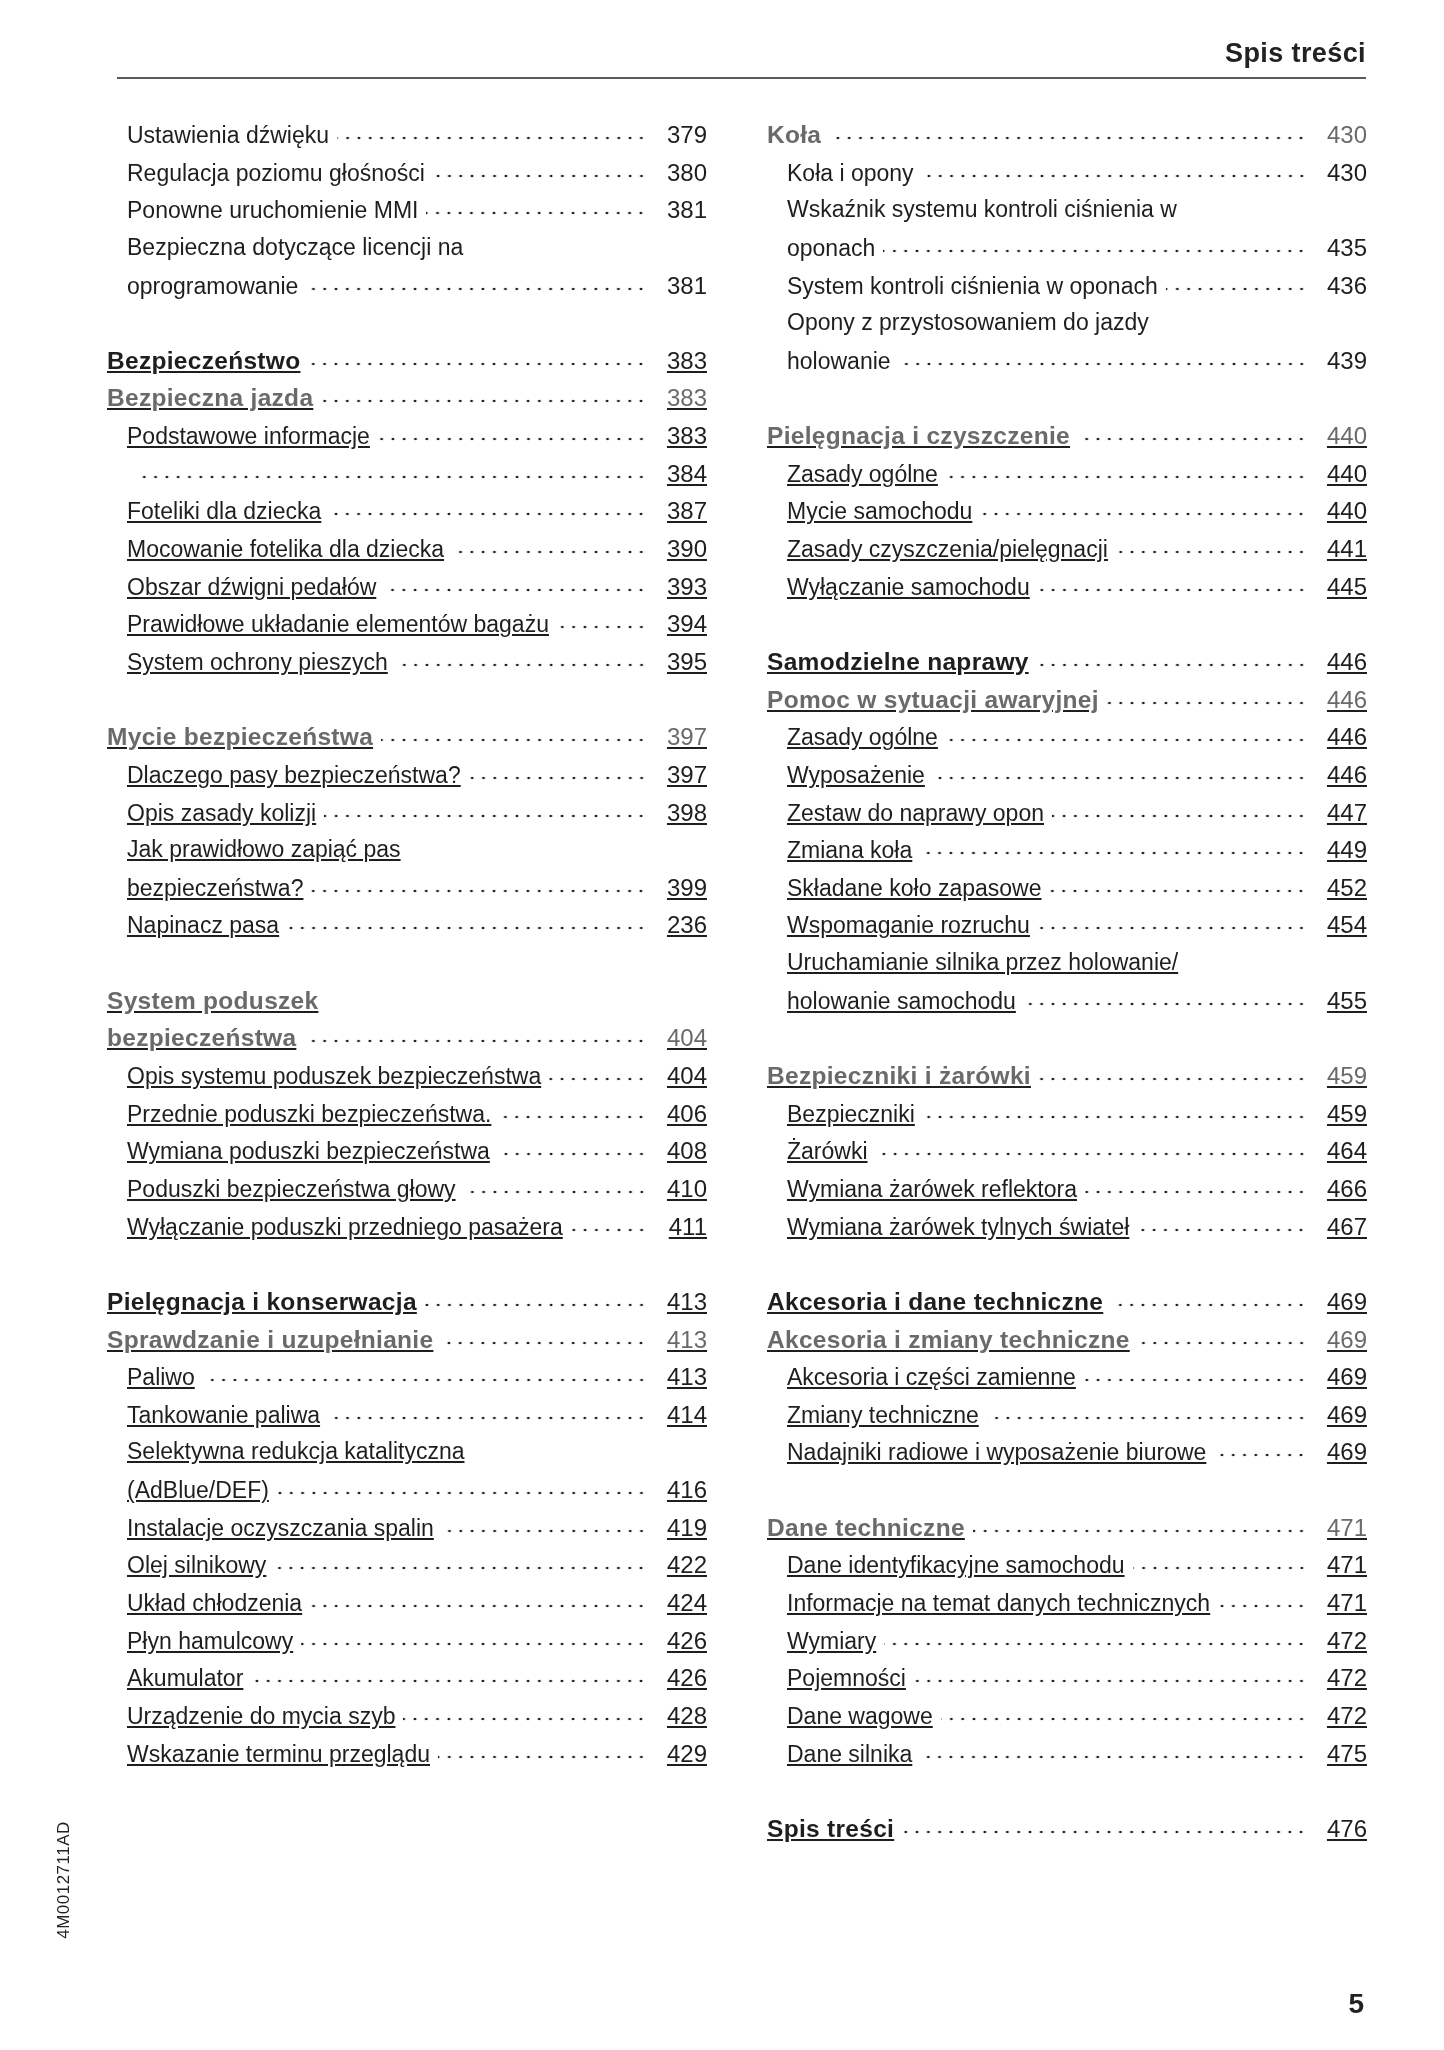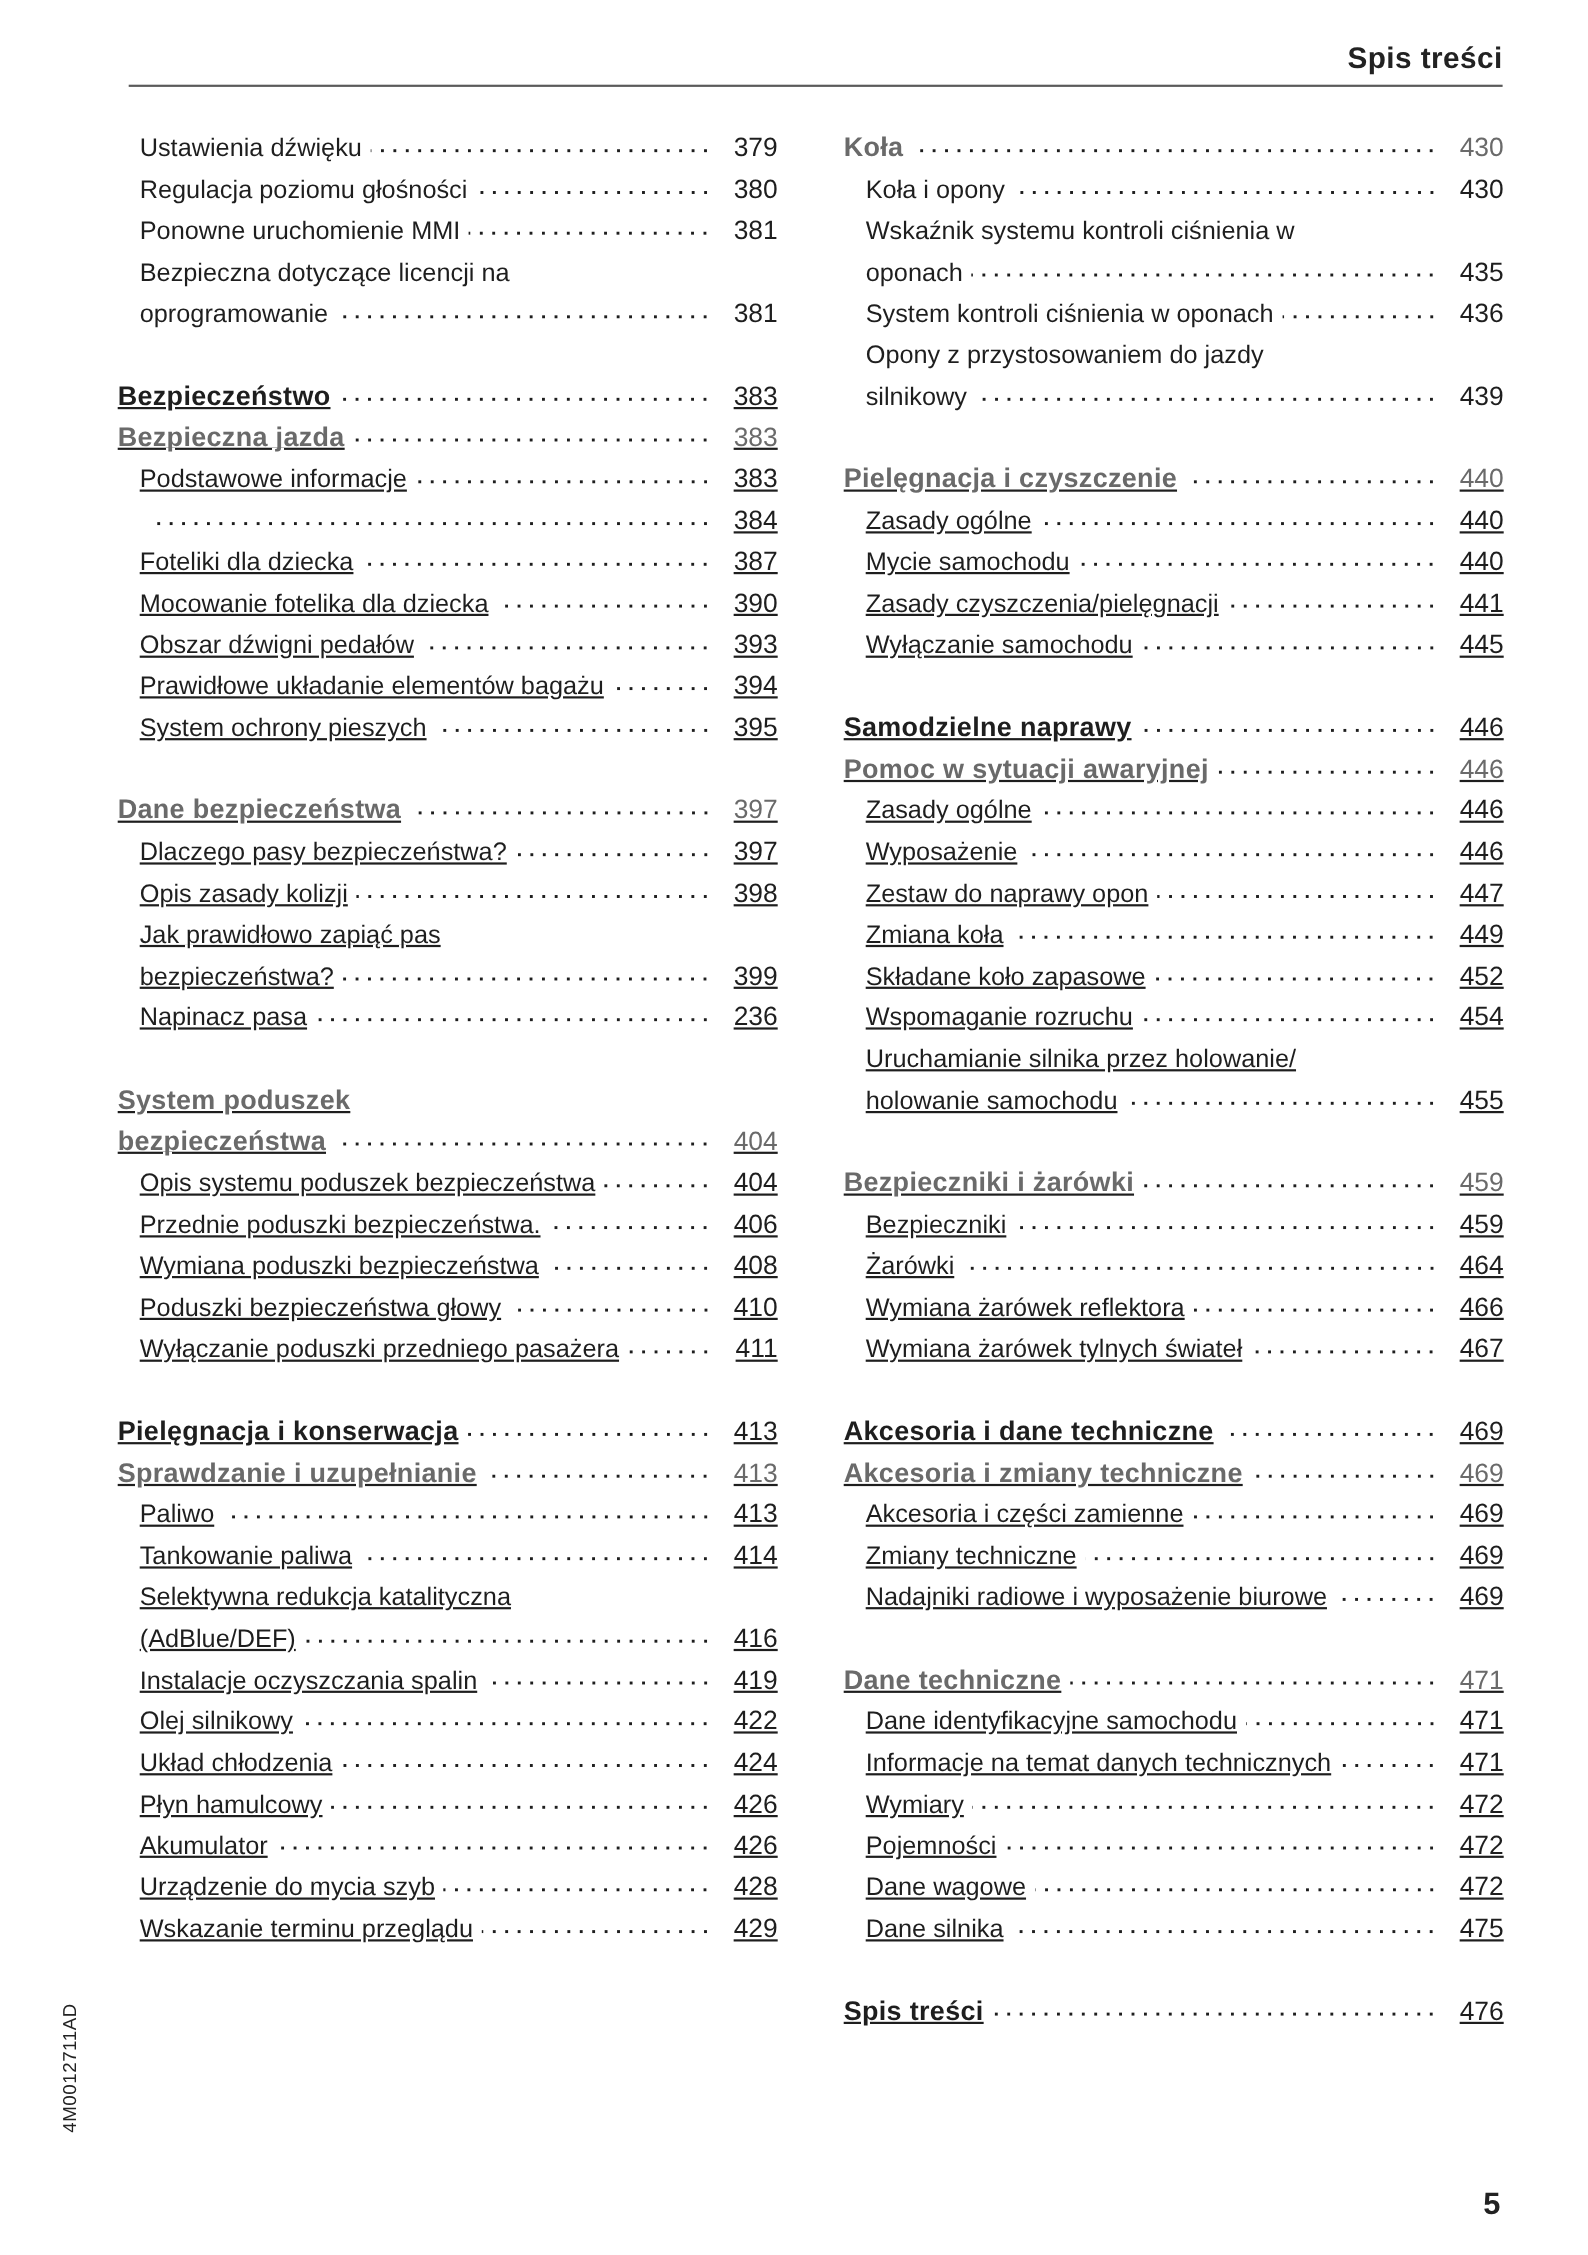--- a/index.html
+++ b/index.html
@@ -143,21 +143,21 @@
         <div class="line">
           <span class="txt">System ochrony pieszych</span>
           <span class="leader"></span>
           <span class="num">395</span>
         </div>
       </div>
     </div>
     <div class="toc-section">
       <div class="toc-entry entry-h2">
         <div class="line">
-          <span class="txt">Dane bezpieczeństwa</span>
+          <span class="txt">Mycie bezpieczeństwa</span>
           <span class="leader"></span>
           <span class="num">397</span>
         </div>
       </div>
       <div class="toc-entry entry-item">
         <div class="line">
           <span class="txt">Dlaczego pasy bezpieczeństwa?</span>
           <span class="leader"></span>
           <span class="num">397</span>
         </div>
@@ -355,21 +355,21 @@
           <span class="txt">System kontroli ciśnienia w oponach</span>
           <span class="leader"></span>
           <span class="num">436</span>
         </div>
       </div>
       <div class="toc-entry entry-item">
         <div class="line">
           <span class="txt">Opony z przystosowaniem do jazdy</span>
         </div>
         <div class="line">
-          <span class="txt">silnikowy</span>
+          <span class="txt">holowanie</span>
           <span class="leader"></span>
           <span class="num">439</span>
         </div>
       </div>
     </div>
     <div class="toc-section">
       <div class="toc-entry entry-h2">
         <div class="line">
           <span class="txt">Pielęgnacja i czyszczenie</span>
           <span class="leader"></span>

